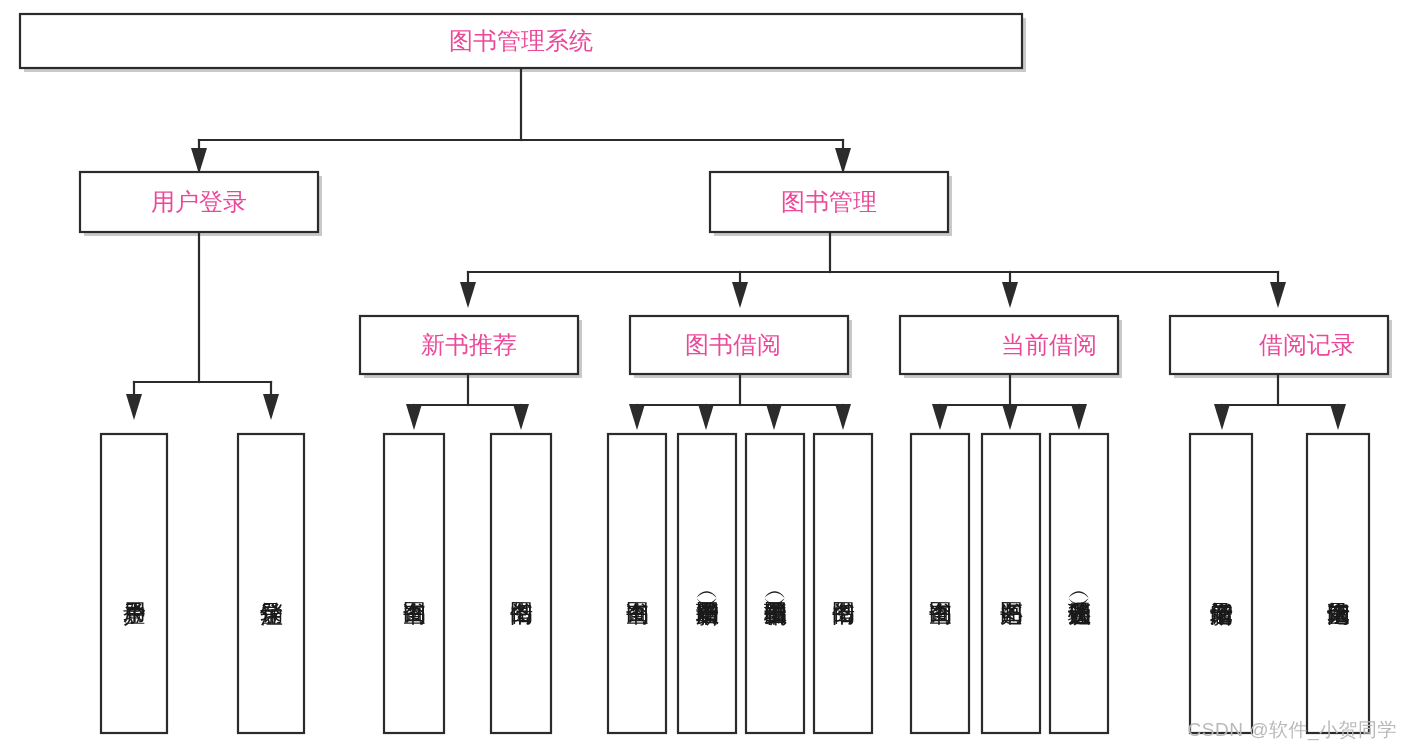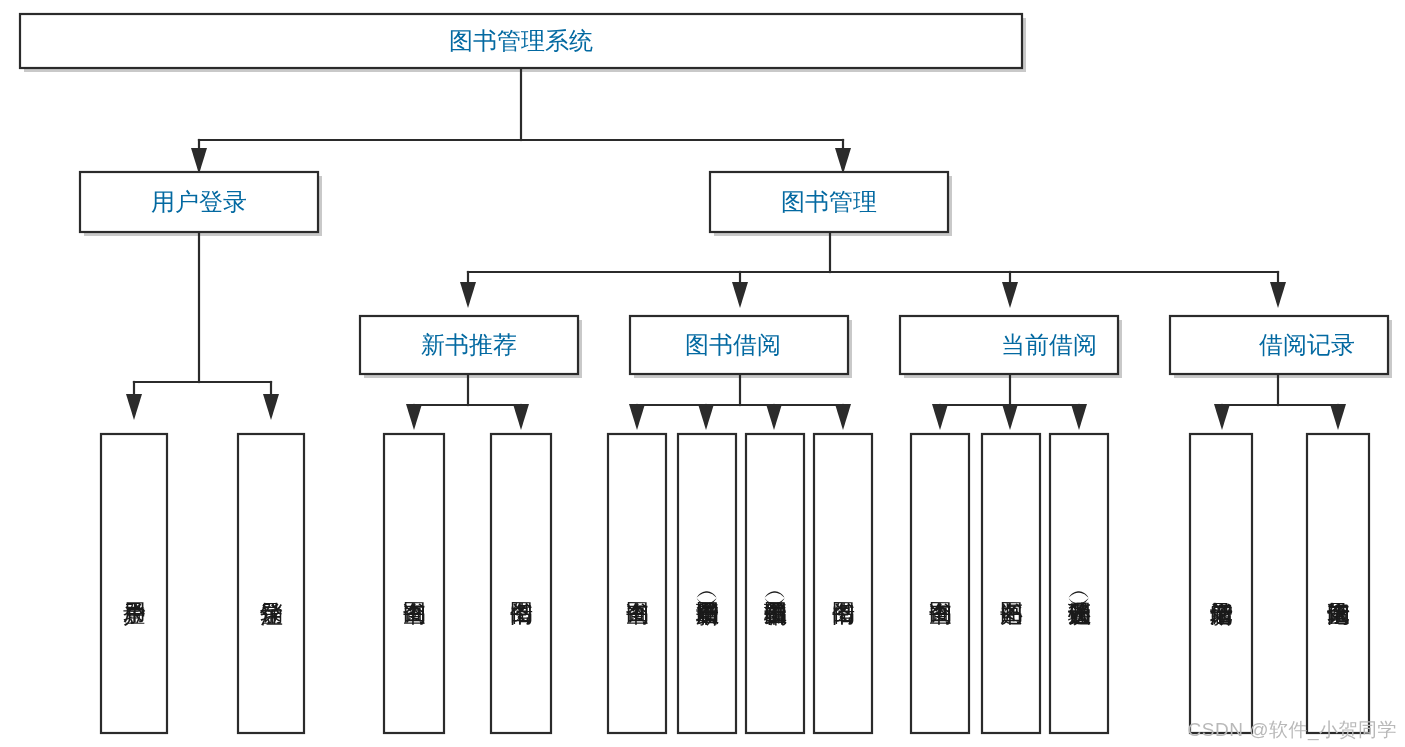--- a/index.html
+++ b/index.html
@@ -68,21 +68,21 @@
     text-align: center;
     display: flex;
     align-items: center;
     justify-content: center;
     pointer-events: none;
     white-space: nowrap;
   }
   .hbox-label {
     position: absolute;
     font-family: Liberation Mono, monospace;
-    color: #0369a1;
+    color: #ec4899;
     display: flex;
     align-items: center;
     justify-content: center;
     pointer-events: none;
     white-space: nowrap;
     text-align: center;
   }
 </style>
 </head>
 <body>

